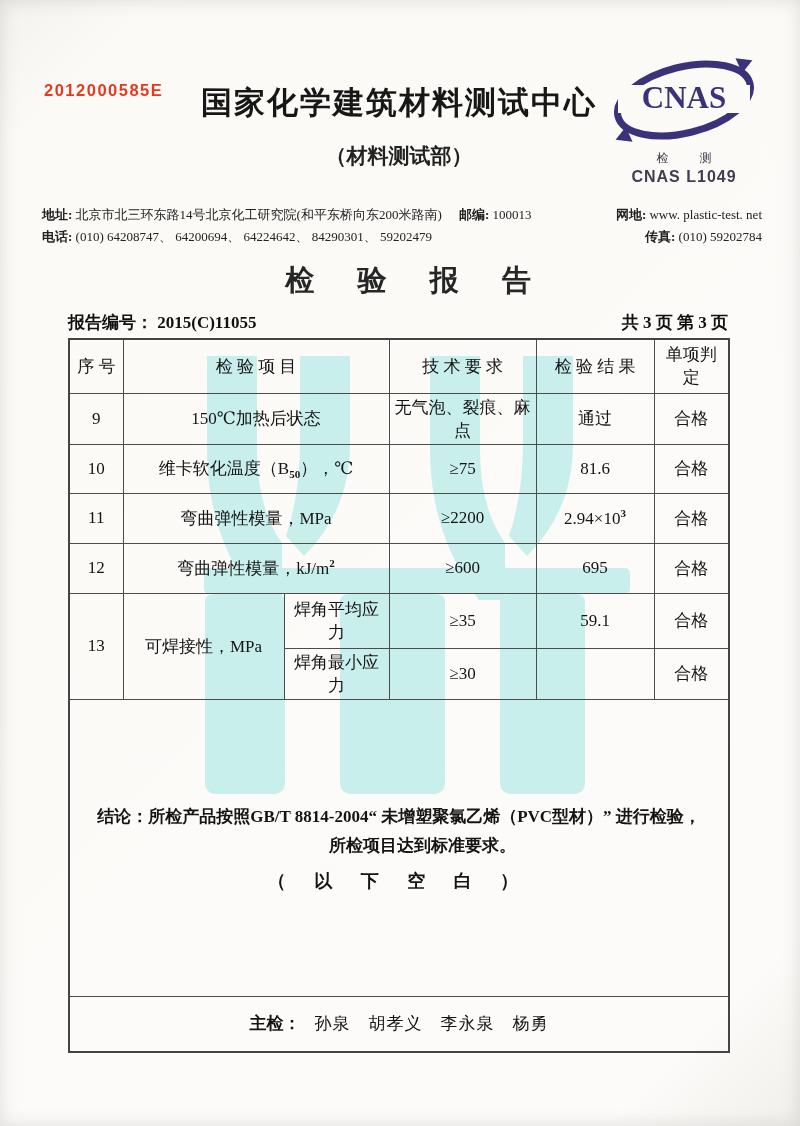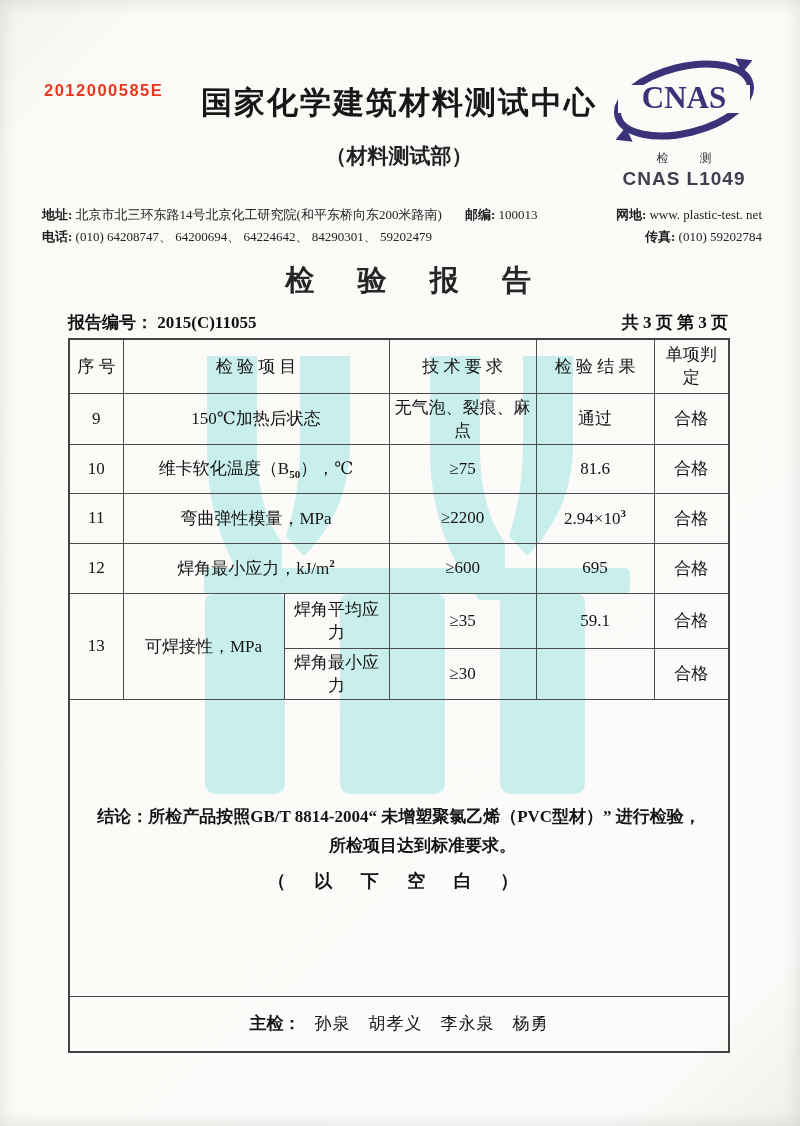--- a/index.html
+++ b/index.html
@@ -24,26 +24,26 @@
   .cma-logo{position:relative;width:116px;height:70px;border:10px solid #e8371f;border-radius:26px;box-sizing:border-box;}
   .cma-gap{position:absolute;right:-12px;top:8px;width:14px;height:34px;background:#fbfaf7;}
   .cma-ma{position:absolute;left:8px;top:-1px;font-family:"DejaVu Sans","Liberation Sans",sans-serif;font-weight:900;font-size:40px;line-height:50px;color:#e8371f;letter-spacing:-3px;}
   .cma-c{position:absolute;right:-26px;top:-11px;font-family:"DejaVu Sans","Liberation Sans",sans-serif;font-weight:900;font-size:58px;line-height:70px;color:#e8371f;}
   .cma-no{margin-top:9px;color:#e8371f;font-weight:bold;font-size:16.5px;letter-spacing:1.5px;font-family:"Liberation Sans",sans-serif;}
   .org-block{flex:1;text-align:center;padding-top:24px;}
   .org-name{font-size:31px;font-weight:bold;letter-spacing:2px;color:#171717;}
   .org-dept{font-size:21px;font-weight:bold;margin-top:18px;color:#222;}
   .cnas-block{width:160px;text-align:center;padding-top:0px;}
   .cnas-sub{font-size:12px;letter-spacing:14px;color:#3c3c48;margin-top:-4px;text-indent:14px;}
-  .cnas-code{font-size:19px;font-weight:bold;color:#3e3e4e;font-family:"Liberation Sans",sans-serif;letter-spacing:1px;margin-top:1px;}
+  .cnas-code{font-size:16px;font-weight:bold;color:#3e3e4e;font-family:"Liberation Sans",sans-serif;letter-spacing:1px;margin-top:1px;}
   
   .contact{position:absolute;top:204px;left:42px;right:38px;z-index:2;font-size:13px;color:#222;}
   .contact-line{display:flex;justify-content:space-between;line-height:22px;white-space:nowrap;}
   .contact .lbl{font-weight:bold;}
-  .contact .seg{margin-left:20px;}
+  .contact .seg{margin-left:14px;}
   
   .report-title{position:absolute;top:261px;left:0;width:800px;text-align:center;font-size:29px;font-weight:bold;letter-spacing:18px;text-indent:18px;color:#262626;z-index:2;padding-left:8px;}
   .report-meta{position:absolute;top:311px;left:68px;width:660px;display:flex;justify-content:space-between;font-size:17px;font-weight:bold;z-index:2;color:#111;}
   
   table.report{
     position:absolute;top:338px;left:68px;width:660px;z-index:2;
     border-collapse:collapse;table-layout:fixed;
     font-size:17px;color:#141414;
   }
   table.report td,table.report th{
@@ -183,21 +183,21 @@
     <tr style="height:50px">
       <td class="num">11</td>
       <td class="item" colspan="2">弯曲弹性模量，MPa</td>
       <td class="num">≥2200</td>
       <td class="num"><span>2.94×10</span><sup class="small">3</sup></td>
       <td>合格</td>
     </tr>
 
     <tr style="height:50px">
       <td class="num">12</td>
-      <td class="item" colspan="2"><span>焊角最小应力，kJ/m</span><sup class="small">2</sup></td>
+      <td class="item" colspan="2"><span>弯曲弹性模量，kJ/m</span><sup class="small">2</sup></td>
       <td class="num">≥600</td>
       <td class="num">695</td>
       <td>合格</td>
     </tr>
 
     <tr style="height:55px">
       <td class="num" rowspan="2">13</td>
       <td class="item" rowspan="2">可焊接性，MPa</td>
       <td class="item">焊角平均应力</td>
       <td class="num">≥35</td>

